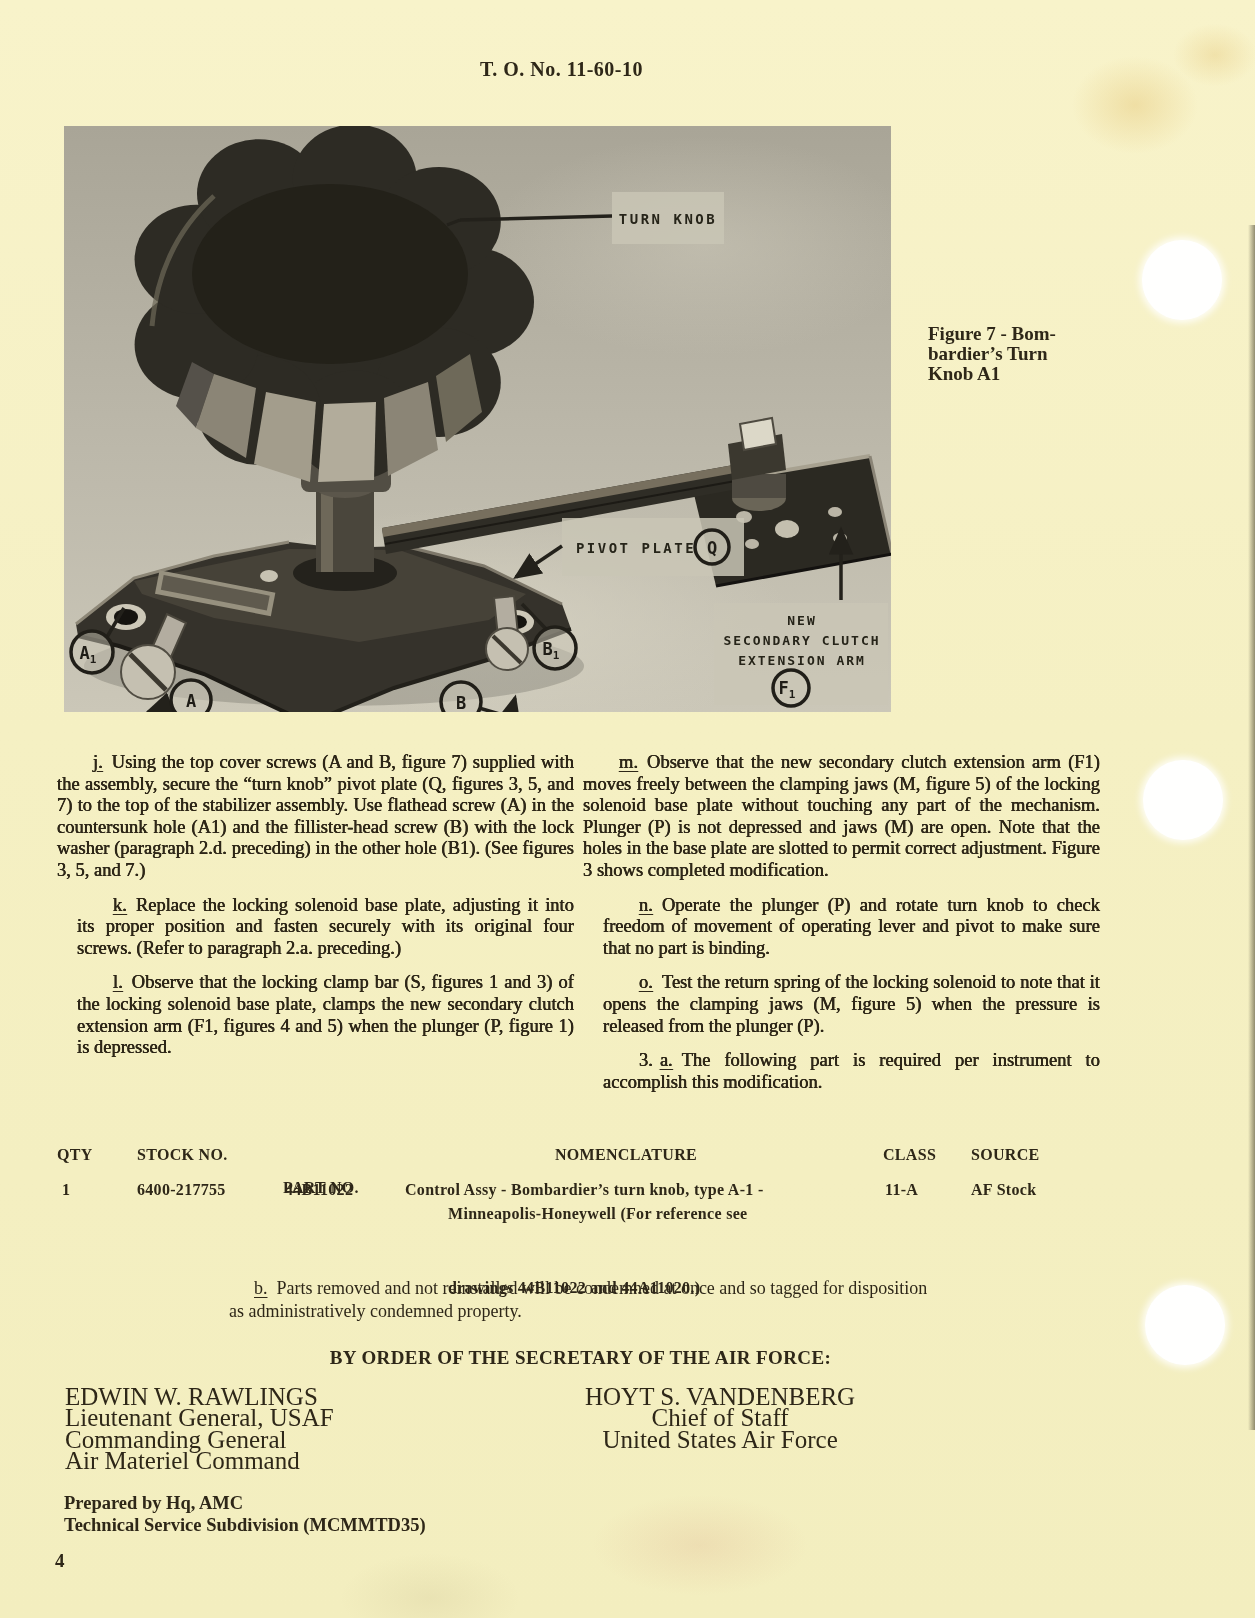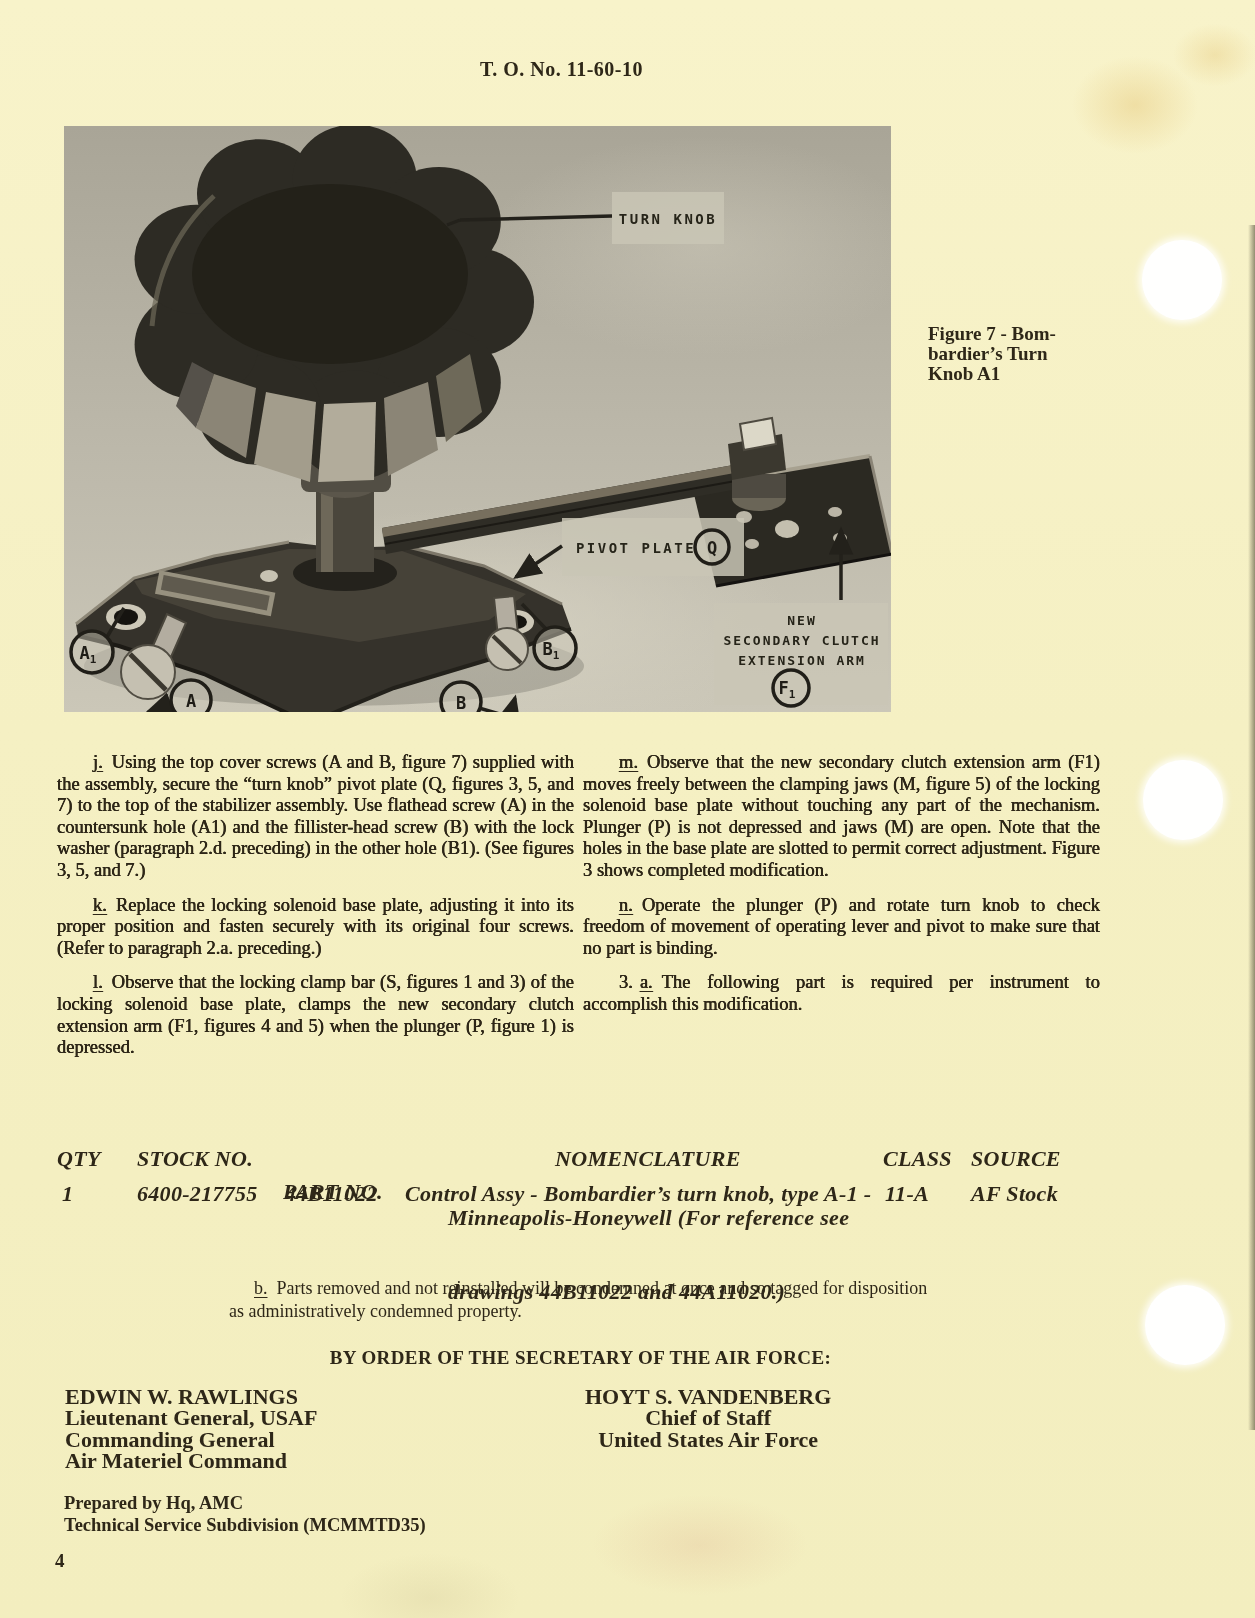--- a/index.html
+++ b/index.html
@@ -20,30 +20,30 @@
   .header-title{position:absolute; left:-66px; top:58px; width:1255px; text-align:center;
     font-size:20px; font-weight:bold; letter-spacing:.5px;}
   .photo{position:absolute; left:64px; top:126px; width:827px; height:725px;}
   .fig-caption{position:absolute; left:928px; top:324px; width:180px;
     font-size:19px; font-weight:bold; line-height:20px; white-space:pre-line;}
   .col{position:absolute; width:517px; font-size:18.5px; line-height:21.6px;}
   .col-left{left:57px; top:752px;}
   .col-right{left:583px; top:752px;}
   .para{margin:0; text-indent:36px; text-align:justify;
     text-shadow:.25px 0 0 currentColor, -.25px 0 0 currentColor;}
-  .para + .para{margin-top:13px;}
+  .para + .para{margin-top:13px;margin-left:20px;}
   .plabel{text-decoration:underline; text-underline-offset:3px; margin-right:9px;}
   .pprefix{margin-right:7px;}
-  .tcell{position:absolute; font-size:22px; font-weight:bold; white-space:nowrap;
-    letter-spacing:.3px;font-style:italic;}
+  .tcell{position:absolute; font-size:16px; font-weight:bold; white-space:nowrap;
+    letter-spacing:.3px;}
   .para-b{position:absolute; left:229px; top:1259px; width:710px; font-size:18px;
     font-weight:normal; line-height:22.5px; text-indent:25px;}
   .order-line{position:absolute; left:-47px; top:1347px; width:1255px; text-align:center;
     font-size:19px; font-weight:bold; letter-spacing:.4px;}
-  .sig{position:absolute; font-size:22px; font-weight:bold; line-height:21.3px;}
+  .sig{position:absolute; font-size:25px; font-weight:normal; line-height:21.3px;}
   .sig-left{left:65px; top:1386px;}
   .sig-right{left:585px; top:1386px;text-align:center;}
   .footer{position:absolute; left:64px; top:1493px; font-size:18.5px; font-weight:bold;
     line-height:21.5px;font-family:Liberation Serif, serif;}
   .page-number{position:absolute; left:55px; top:1550px; font-size:19px; font-weight:bold;}
   
   .photo-label{font-family:"DejaVu Sans Mono", monospace; font-size:14px; font-weight:bold;
     letter-spacing:2.5px; fill:#262419;}
   .photo-label-sm{font-family:"DejaVu Sans Mono", monospace; font-size:13px; font-weight:bold;
     letter-spacing:2px; fill:#262419;}
@@ -224,20 +224,21 @@
 
   <div class="col col-left">
     <p class="para"><span class="plabel">j.</span><span>Using the top cover screws (A and B, figure 7) supplied with the assembly, secure the “turn knob” pivot plate (Q, figures 3, 5, and 7) to the top of the stabilizer assembly. Use flathead screw (A) in the countersunk hole (A1) and the fillister-head screw (B) with the lock washer (paragraph 2.d. preceding) in the other hole (B1). (See figures 3, 5, and 7.)</span></p>
     <p class="para"><span class="plabel">k.</span><span>Replace the locking solenoid base plate, adjusting it into its proper position and fasten securely with its original four screws. (Refer to paragraph 2.a. preceding.)</span></p>
     <p class="para"><span class="plabel">l.</span><span>Observe that the locking clamp bar (S, figures 1 and 3) of the locking solenoid base plate, clamps the new secondary clutch extension arm (F1, figures 4 and 5) when the plunger (P, figure 1) is depressed.</span></p>
   </div>
 
   <div class="col col-right">
     <p class="para"><span class="plabel">m.</span><span>Observe that the new secondary clutch extension arm (F1) moves freely between the clamping jaws (M, figure 5) of the locking solenoid base plate without touching any part of the mechanism. Plunger (P) is not depressed and jaws (M) are open. Note that the holes in the base plate are slotted to permit correct adjustment. Figure 3 shows completed modification.</span></p>
     <p class="para"><span class="plabel">n.</span><span>Operate the plunger (P) and rotate turn knob to check freedom of movement of operating lever and pivot to make sure that no part is binding.</span></p>
+    <p class="para"><span class="plabel">o.</span><span>Test the return spring of the locking solenoid to note that it opens the clamping jaws (M, figure 5) when the pressure is released from the plunger (P).</span></p>
     <p class="para"><span class="pprefix">3.</span><span class="plabel">a.</span><span>The following part is required per instrument to accomplish this modification.</span></p>
   </div>
 
   <div>
     <span class="tcell" style="left:57px;  top:1146px;">QTY</span>
     <span class="tcell" style="left:137px; top:1146px;">STOCK NO.</span>
     <span class="tcell" style="left:283px; top:1146px;margin-top:33px;">PART NO.</span>
     <span class="tcell" style="left:555px; top:1146px;">NOMENCLATURE</span>
     <span class="tcell" style="left:883px; top:1146px;">CLASS</span>
     <span class="tcell" style="left:971px; top:1146px;">SOURCE</span>

